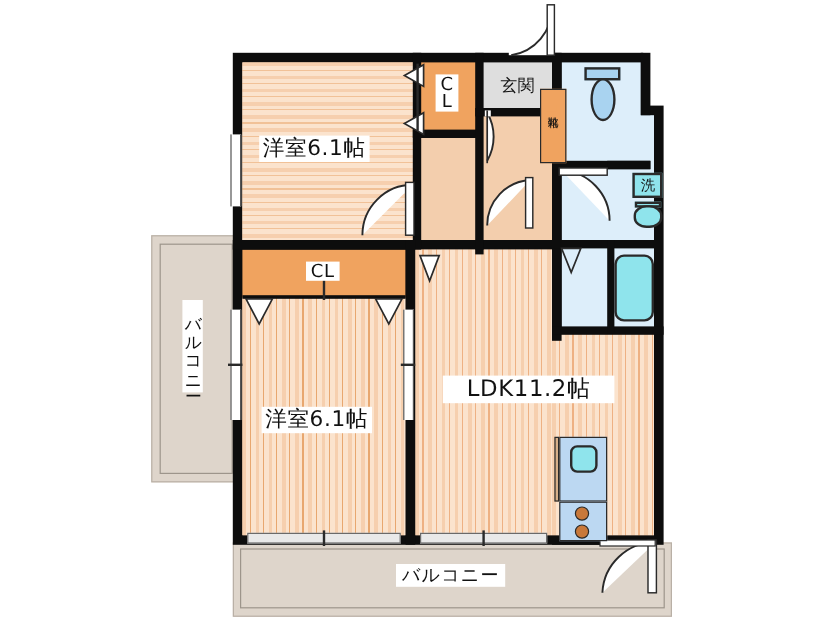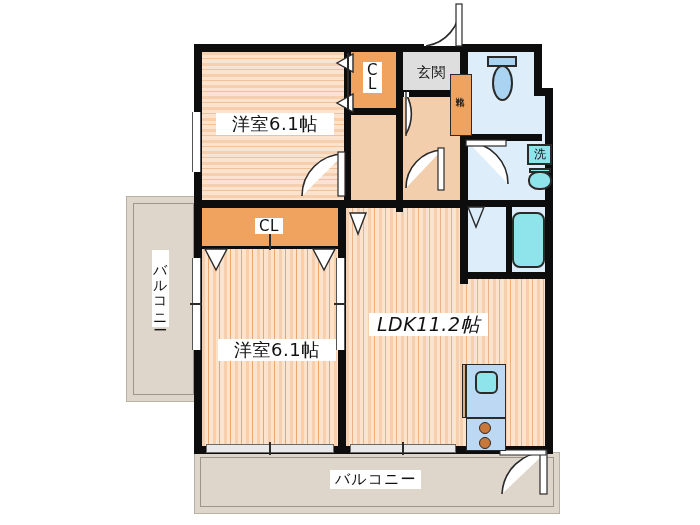--- a/index.html
+++ b/index.html
@@ -36,22 +36,22 @@
   .hall{background:#f3cead;}
   .genkan{background:#dedede;}
   .wet{background:#ddeefa;}
   .balcony{background:#ded5cb;border:1px solid #b9b0a6;}
   .balcony-inner{background:#ded5cb;border:1px solid #9d958b;}
   .white{background:#ffffff;}
 
   
   .lbl{position:absolute;background:#ffffff;color:#111;
        line-height:1;white-space:nowrap;letter-spacing:0.5px;text-align:center;}
-  .lbl-room{font-size:18px;padding:2px 16px;font-weight:400;}
-  .lbl-ldk{font-size:19px;padding:2px 8px;font-weight:400;font-style:italic;}
+  .lbl-room{font-size:18px;padding:2px 3px;font-weight:400;}
+  .lbl-ldk{font-size:19px;padding:2px 20px;font-weight:400;}
   .lbl-sm{font-size:13px;padding:1px 3px;}
   .lbl-cl{font-size:15px;padding:1px 4px;line-height:0.95;text-align:center;}
   .lbl-vert-sm{writing-mode:vertical-rl;text-orientation:upright;
             font-size:9px;padding:2px 0px;line-height:1;}
   .lbl-bal{writing-mode:vertical-rl;text-orientation:upright;
             font-size:14px;padding:4px 1px;line-height:1.05;letter-spacing:1px;}
   .lbl-bal-h{font-size:15px;padding:2px 5px;letter-spacing:1px;}
 
   
   .fix-line{background:#2a2a2a;}

